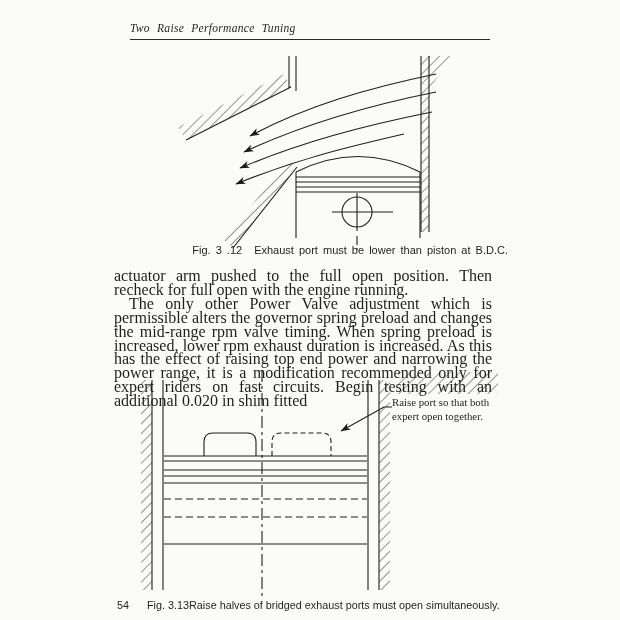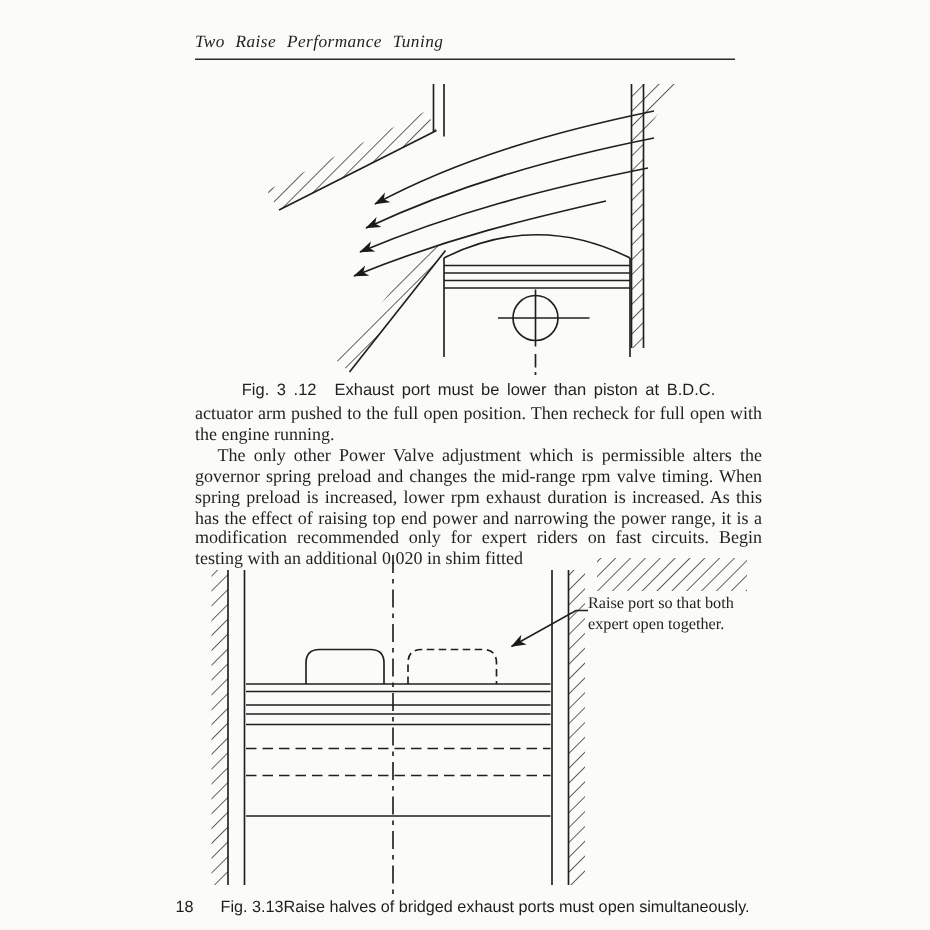--- a/index.html
+++ b/index.html
@@ -10,25 +10,25 @@
   }
   .page{position:absolute;inset:0;}
   .running-header{
     position:absolute;left:130px;top:22px;
     font-style:italic;font-size:11.5px;letter-spacing:.3px;word-spacing:4px;
   }
   .header-rule{position:absolute;left:130px;top:39px;width:360px;height:1px;background:#2a2a2a;}
   .fig312{position:absolute;left:150px;top:46px;}
   .fig313{position:absolute;left:130px;top:366px;}
   .caption{font-family:"Liberation Sans",sans-serif;font-size:11px;}
-  .cap312{position:absolute;left:130px;top:254px;width:378px;text-align:center;word-spacing:2px;white-space:nowrap;}
+  .cap312{position:absolute;left:130px;top:244px;width:378px;text-align:right;word-spacing:2px;white-space:nowrap;}
   .cap-label{margin-right:12px;}
   .bodytext{
-    position:absolute;left:130px;top:269px;width:378px;
-    font-size:12px;line-height:13.9px;text-align:justify;
+    position:absolute;left:114px;top:269px;width:378px;
+    font-size:16px;line-height:13.9px;text-align:justify;
   }
   .bodytext p{margin:0;}
   .indent{text-indent:15px;}
   .annotation{
     position:absolute;left:392px;top:395px;
     font-family:Liberation Serif, serif;font-size:10.8px;line-height:14px;
   }
   .footerline{
     position:absolute;left:117px;top:599px;white-space:nowrap;
     font-family:"Liberation Sans",sans-serif;font-size:10.8px;
@@ -159,16 +159,16 @@
       <path d="M392,407 L384,407 L341,431" marker-end="url(#arrB)"></path>
     </g>
   </svg>
 
   <div class="annotation">
     <div>Raise port so that both</div>
     <div>expert open together.</div>
   </div>
 
   <div class="caption footerline">
-    <span class="pagenum">18</span><span class="fig-label">Fig. 3.13</span><span>Raise halves of bridged exhaust ports must open simultaneously.</span>
+    <span class="pagenum">54</span><span class="fig-label">Fig. 3.13</span><span>Raise halves of bridged exhaust ports must open simultaneously.</span>
   </div>
 
 </div>
 
 </body></html>

